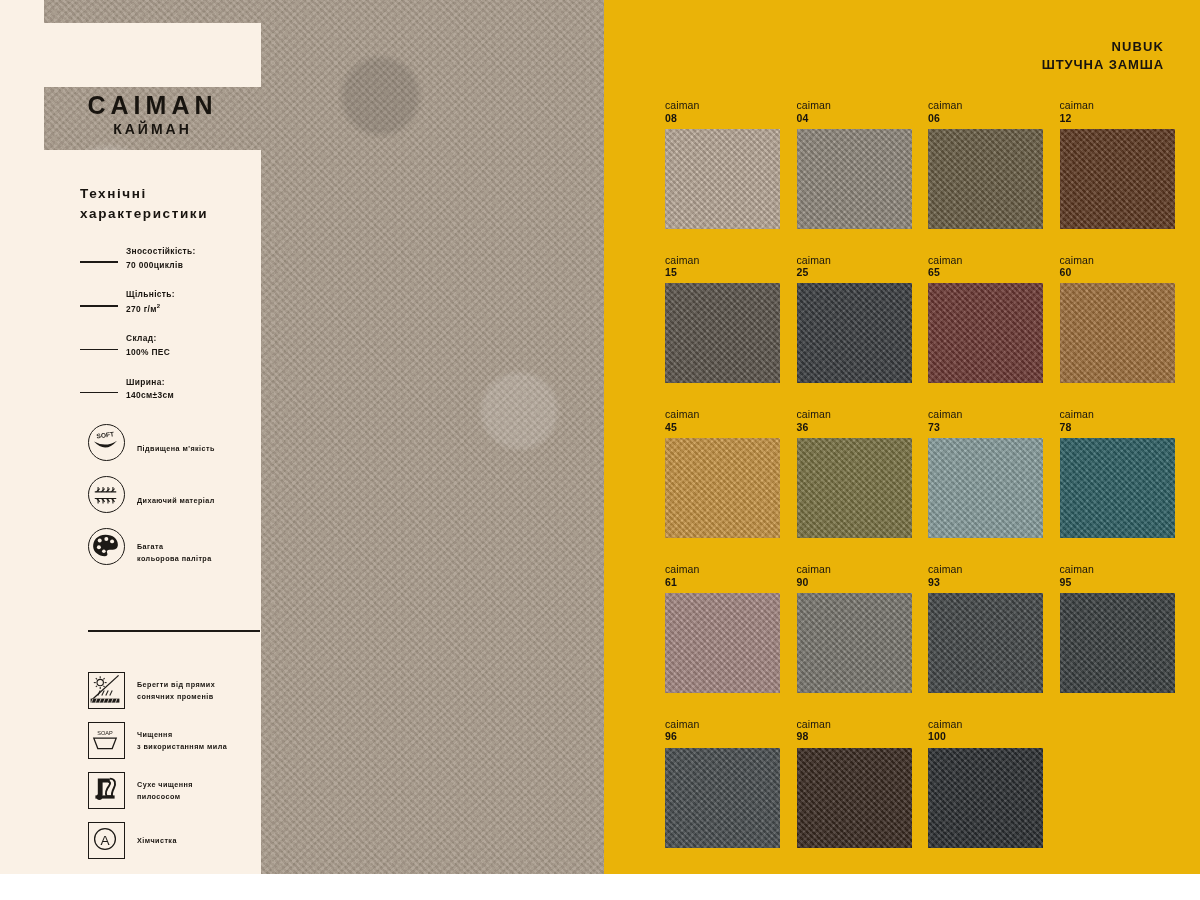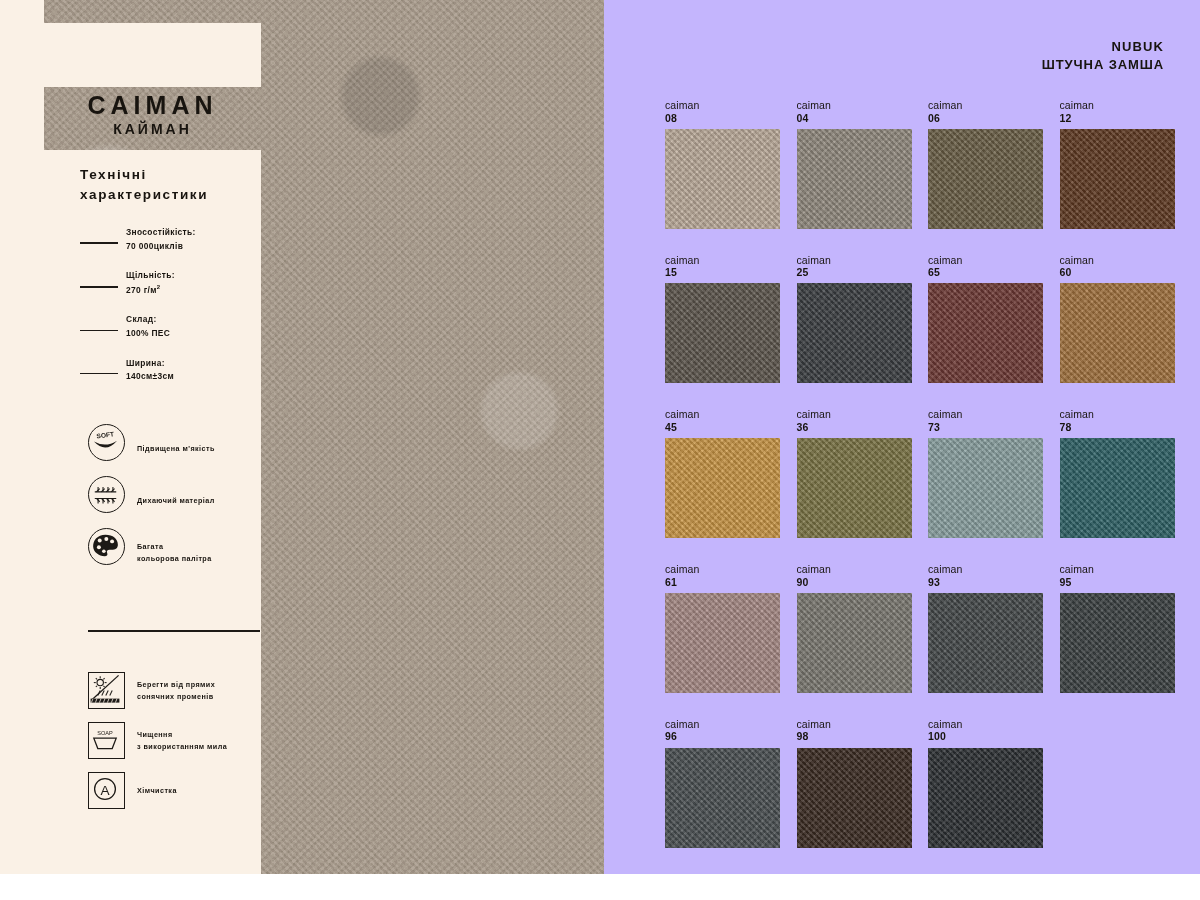--- a/index.html
+++ b/index.html
@@ -50,21 +50,21 @@
   }
   .title-main{
     font-size:25px;font-weight:bold;letter-spacing:5px;color:#18140f;
     line-height:1.05;margin:0;
   }
   .title-sub{
     font-size:14px;font-weight:bold;letter-spacing:3px;color:#18140f;
     line-height:1.3;margin:2px 0 0 0;
   }
 
-  .specs{position:absolute;left:80px;top:165px;width:190px;z-index:5;}
+  .specs{position:absolute;left:80px;top:184px;width:190px;z-index:5;}
   .specs-h{
     font-size:13.5px;font-weight:bold;letter-spacing:1.6px;color:#18140f;
     line-height:1.45;margin:0 0 22px 0;
   }
   .spec-row{display:flex;align-items:center;margin-bottom:16px;}
   .spec-dash{
     width:38px;height:1.5px;background:#1d1a16;margin-top:7px;margin-right:8px;flex:none;
   }
   .spec-txt{font-size:8.4px;font-weight:bold;letter-spacing:.35px;color:#18140f;line-height:1.62;}
   .sup{font-size:6px;vertical-align:super;}
@@ -81,21 +81,21 @@
   .care{position:absolute;left:88px;top:672px;width:205px;z-index:5;}
   .crow{display:flex;align-items:center;margin-bottom:13px;}
   .cbox{
     width:35px;height:35px;border:1.6px solid #1d1a16;flex:none;margin-right:12px;
     position:relative;overflow:hidden;background:transparent;
   }
   .ctext{font-size:7.2px;font-weight:bold;letter-spacing:.45px;color:#18140f;line-height:1.55;}
 
   
   .right{
-    position:relative;width:596px;height:874px;background:#c4b5fd;
+    position:relative;width:596px;height:874px;background:#eab308;
   }
   .rhead{position:absolute;right:36px;top:38px;text-align:right;}
   .rhead .l1{font-size:13px;font-weight:bold;letter-spacing:1.1px;color:#18140f;line-height:1.35;}
   .rhead .l2{font-size:13px;font-weight:bold;letter-spacing:.9px;color:#18140f;line-height:1.35;}
 
   .grid{position:absolute;left:61px;top:99px;width:510px;
         display:grid;grid-template-columns:repeat(4,115px);
         column-gap:16.5px;row-gap:25px;}
   .cell{width:115px;}
   .cap-name{font-size:10.5px;color:#18140f;line-height:1.2;letter-spacing:.1px;}
@@ -262,20 +262,34 @@
             <text x="20" y="15" font-size="7" font-family="Liberation Sans, sans-serif" text-anchor="middle" fill="#1d1a16">SOAP</text>
             <path d="M6 19 L34 19 L29 32 L11 32 Z" fill="none" stroke="#1d1a16" stroke-width="1.6"></path>
           </svg>
         </div>
         <div class="ctext">
           <div>Чищення</div>
           <div>з використанням мила</div>
         </div>
       </div>
 
+      <div class="crow">
+        <div class="cbox">
+          <svg viewBox="0 0 40 40" width="32" height="32" style="position:absolute;left:0;top:0">
+            <path d="M11 7 L26 7 L26 12 L17 12 L17 28 L11 28 Z" fill="#1d1a16"></path>
+            <path d="M26 7 C33 7 34 13 31 19 C29 23 28 26 29 29 L22 29 C20 25 22 20 25 16 C27 13 27 11 24 11" fill="none" stroke="#1d1a16" stroke-width="2.4"></path>
+            <rect x="8" y="28" width="24" height="4" fill="#1d1a16"></rect>
+            <circle cx="13" cy="30" r="3.6" fill="#1d1a16"></circle>
+          </svg>
+        </div>
+        <div class="ctext">
+          <div>Сухе чищення</div>
+          <div>пилососом</div>
+        </div>
+      </div>
 
       <div class="crow">
         <div class="cbox">
           <svg viewBox="0 0 40 40" width="32" height="32" style="position:absolute;left:0;top:0">
             <circle cx="20" cy="20" r="13" fill="none" stroke="#1d1a16" stroke-width="1.6"></circle>
             <text x="20" y="27" font-size="17" font-family="Liberation Sans, sans-serif" text-anchor="middle" fill="#1d1a16">A</text>
           </svg>
         </div>
         <div class="ctext">
           <div>Хімчистка</div>

